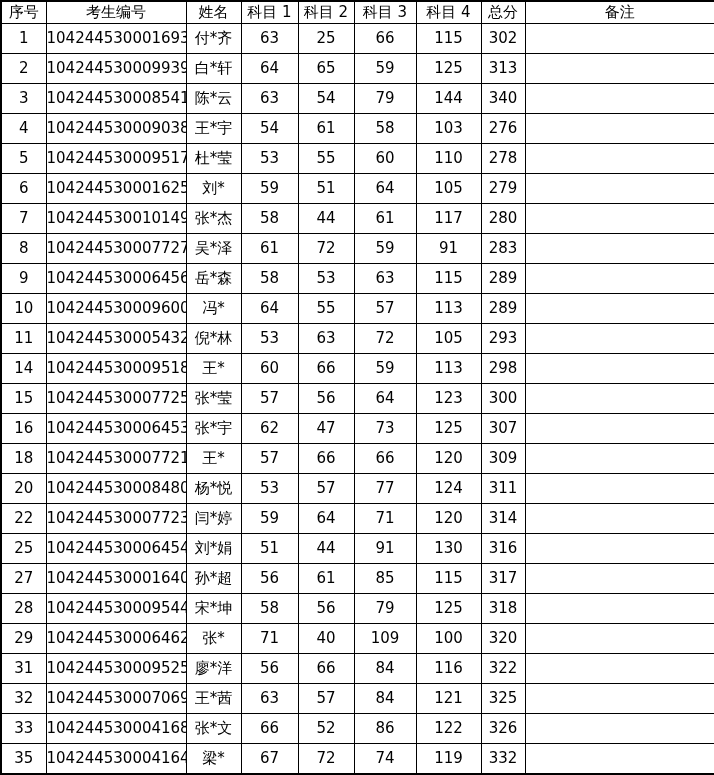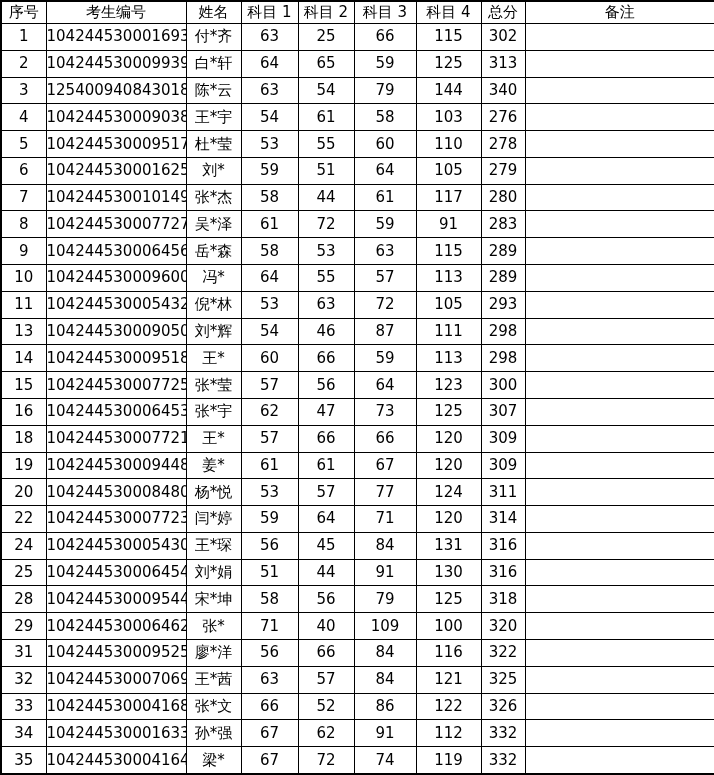--- a/index.html
+++ b/index.html
@@ -91,21 +91,21 @@
         <td>白*轩</td>
         <td>64</td>
         <td>65</td>
         <td>59</td>
         <td>125</td>
         <td>313</td>
         <td></td>
       </tr>
       <tr>
         <td>3</td>
-        <td>125400940843018</td>
+        <td>104244530008541</td>
         <td>陈*云</td>
         <td>63</td>
         <td>54</td>
         <td>79</td>
         <td>144</td>
         <td>340</td>
         <td></td>
       </tr>
       <tr>
         <td>4</td>
@@ -189,31 +189,20 @@
         <td>104244530005432</td>
         <td>倪*林</td>
         <td>53</td>
         <td>63</td>
         <td>72</td>
         <td>105</td>
         <td>293</td>
         <td></td>
       </tr>
       <tr>
-        <td>13</td>
-        <td>104244530009050</td>
-        <td>刘*辉</td>
-        <td>54</td>
-        <td>46</td>
-        <td>87</td>
-        <td>111</td>
-        <td>298</td>
-        <td></td>
-      </tr>
-      <tr>
         <td>14</td>
         <td>104244530009518</td>
         <td>王*</td>
         <td>60</td>
         <td>66</td>
         <td>59</td>
         <td>113</td>
         <td>298</td>
         <td></td>
       </tr>
@@ -244,75 +233,64 @@
         <td>104244530007721</td>
         <td>王*</td>
         <td>57</td>
         <td>66</td>
         <td>66</td>
         <td>120</td>
         <td>309</td>
         <td></td>
       </tr>
       <tr>
-        <td>19</td>
-        <td>104244530009448</td>
-        <td>姜*</td>
-        <td>61</td>
-        <td>61</td>
-        <td>67</td>
-        <td>120</td>
-        <td>309</td>
-        <td></td>
-      </tr>
-      <tr>
         <td>20</td>
         <td>104244530008480</td>
         <td>杨*悦</td>
         <td>53</td>
         <td>57</td>
         <td>77</td>
         <td>124</td>
         <td>311</td>
         <td></td>
       </tr>
       <tr>
         <td>22</td>
         <td>104244530007723</td>
         <td>闫*婷</td>
         <td>59</td>
         <td>64</td>
         <td>71</td>
         <td>120</td>
         <td>314</td>
-        <td></td>
-      </tr>
-      <tr>
-        <td>24</td>
-        <td>104244530005430</td>
-        <td>王*琛</td>
-        <td>56</td>
-        <td>45</td>
-        <td>84</td>
-        <td>131</td>
-        <td>316</td>
         <td></td>
       </tr>
       <tr>
         <td>25</td>
         <td>104244530006454</td>
         <td>刘*娟</td>
         <td>51</td>
         <td>44</td>
         <td>91</td>
         <td>130</td>
         <td>316</td>
         <td></td>
       </tr>
       <tr>
+        <td>27</td>
+        <td>104244530001640</td>
+        <td>孙*超</td>
+        <td>56</td>
+        <td>61</td>
+        <td>85</td>
+        <td>115</td>
+        <td>317</td>
+        <td></td>
+      </tr>
+      <tr>
         <td>28</td>
         <td>104244530009544</td>
         <td>宋*坤</td>
         <td>58</td>
         <td>56</td>
         <td>79</td>
         <td>125</td>
         <td>318</td>
         <td></td>
       </tr>
@@ -354,31 +332,20 @@
         <td>104244530004168</td>
         <td>张*文</td>
         <td>66</td>
         <td>52</td>
         <td>86</td>
         <td>122</td>
         <td>326</td>
         <td></td>
       </tr>
       <tr>
-        <td>34</td>
-        <td>104244530001633</td>
-        <td>孙*强</td>
-        <td>67</td>
-        <td>62</td>
-        <td>91</td>
-        <td>112</td>
-        <td>332</td>
-        <td></td>
-      </tr>
-      <tr>
         <td>35</td>
         <td>104244530004164</td>
         <td>梁*</td>
         <td>67</td>
         <td>72</td>
         <td>74</td>
         <td>119</td>
         <td>332</td>
         <td></td>
       </tr>

